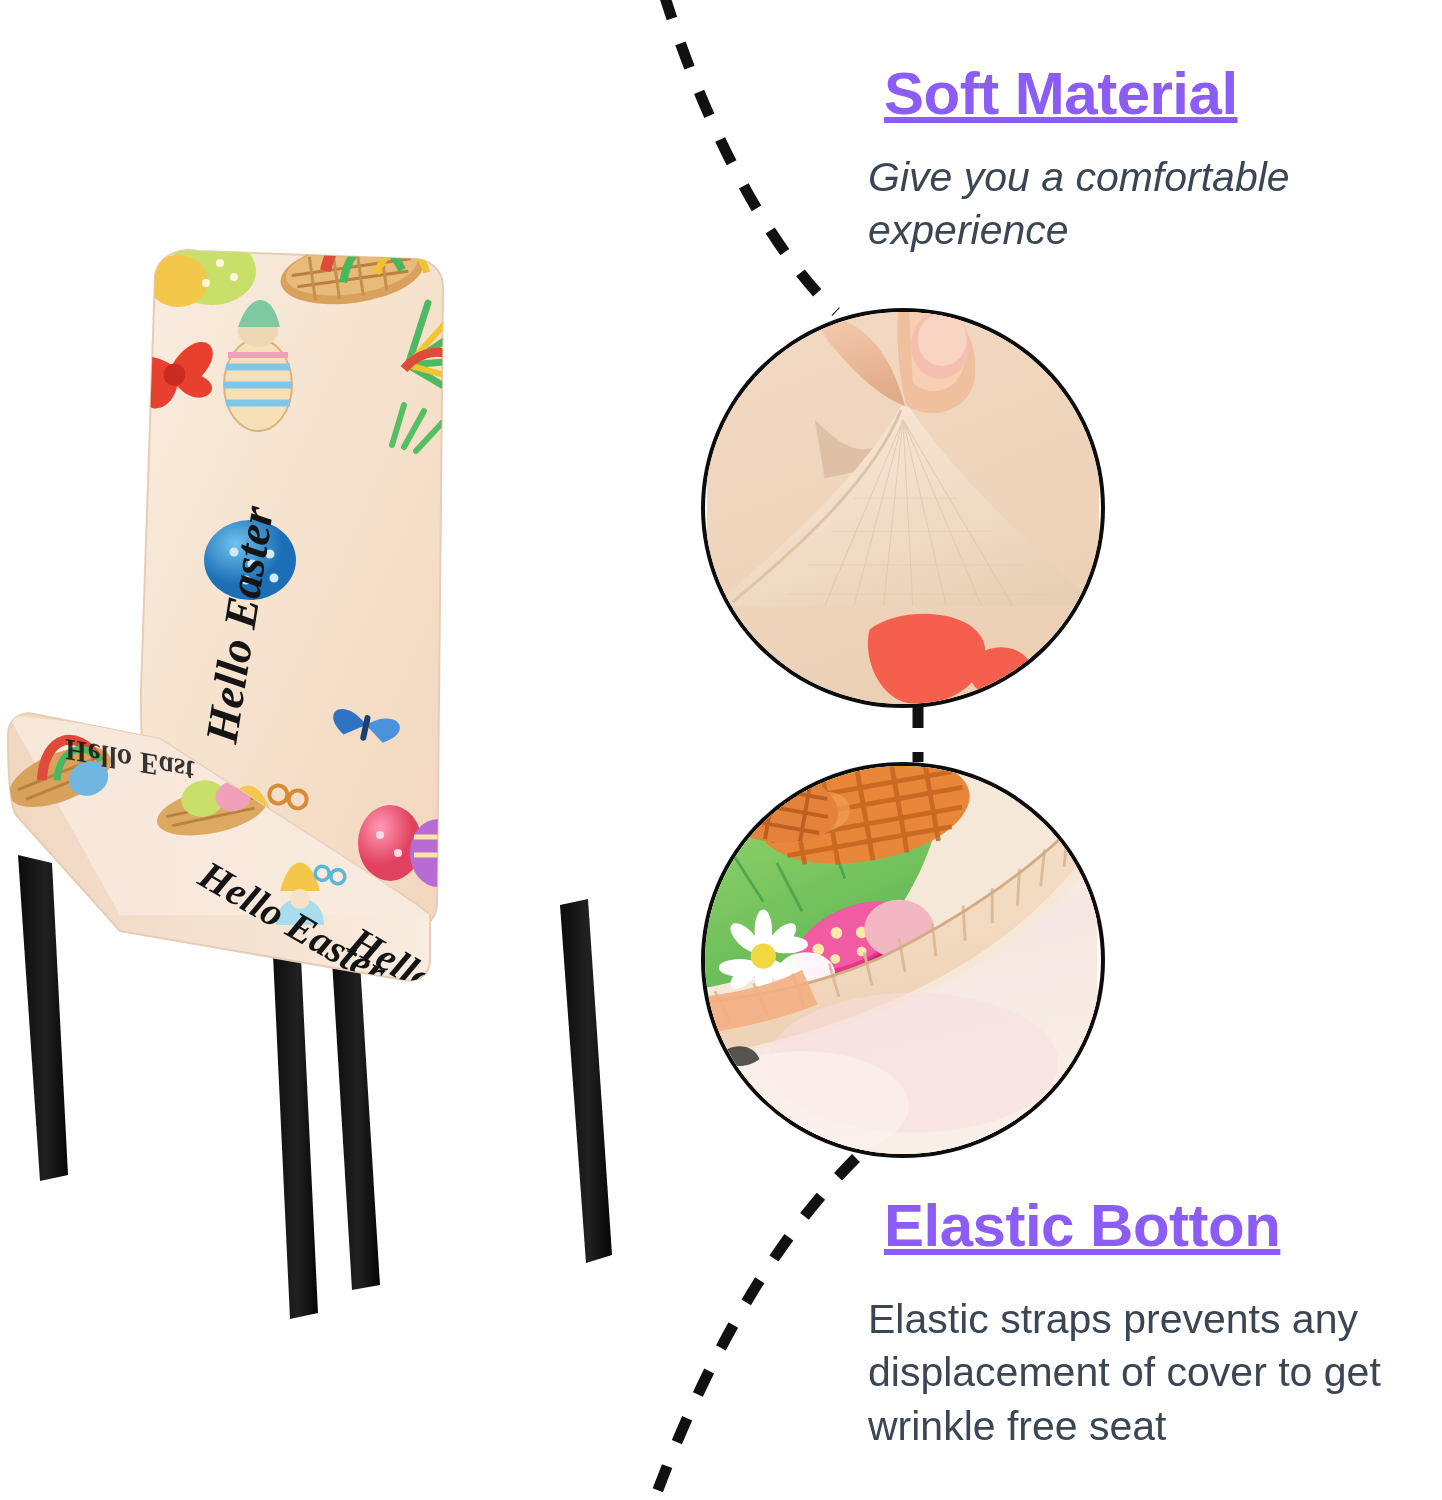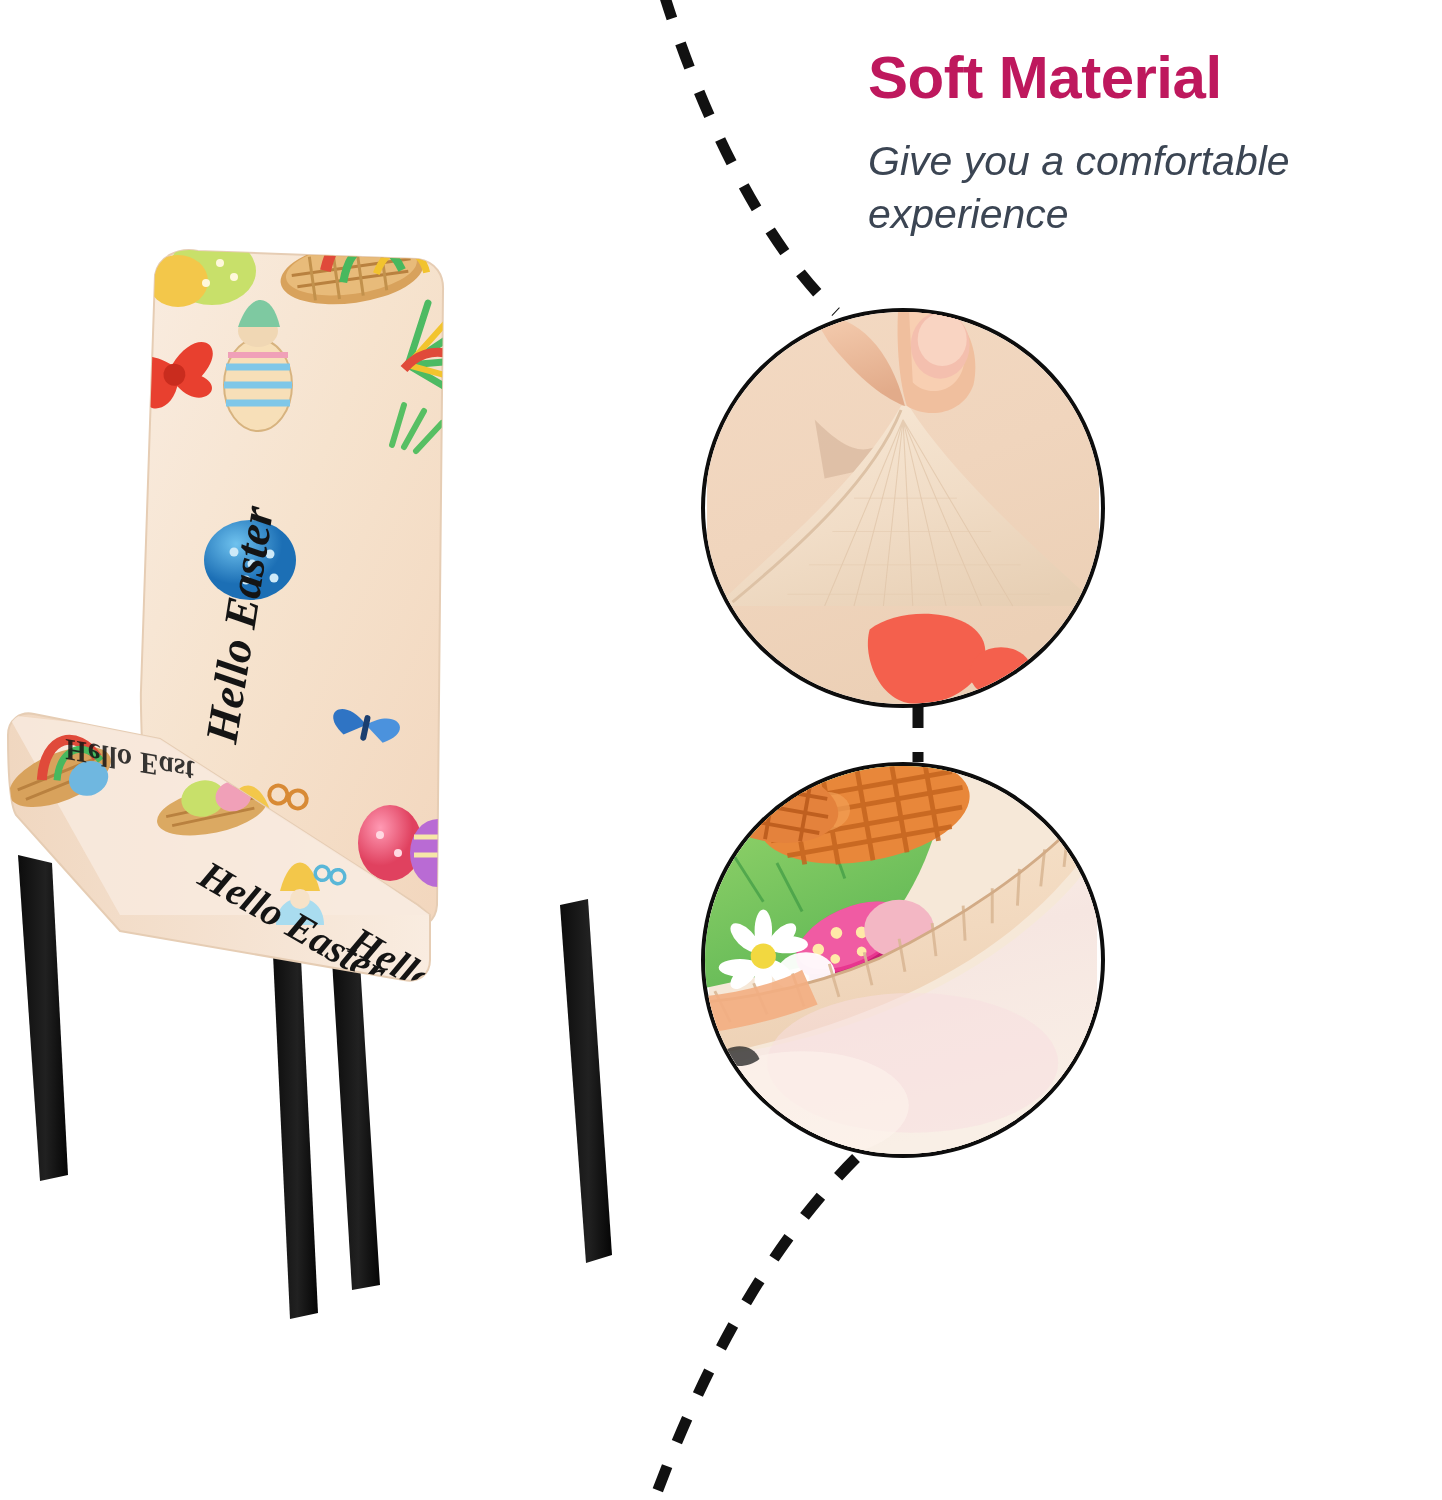--- a/index.html
+++ b/index.html
@@ -2,22 +2,22 @@
 <html><head>
 <meta charset="utf-8">
 <style>
   html,body{margin:0;padding:0;background:#ffffff;}
   body{width:1442px;height:1500px;position:relative;overflow:hidden;
        font-family:"Liberation Sans","DejaVu Sans",sans-serif;}
   .stage{position:absolute;inset:0;width:1442px;height:1500px;background:#fff;}
 
   
   .txtblock{position:absolute;left:868px;}
-  .heading{font-size:60px;font-weight:700;color:#be185d;letter-spacing:-0.5px;
-           line-height:1.05;margin:0;white-space:nowrap;}
+  .heading{font-size:60px;font-weight:700;color:#8b5cf6;letter-spacing:-0.5px;
+           line-height:1.05;margin:16px;white-space:nowrap;text-decoration:underline;}
   .subline{font-size:41px;font-weight:400;color:#3b4553;line-height:1.30;margin:0;}
   #block-top{top:46px;}
   #block-top .subline{margin-top:26px;max-width:512px;font-style:italic;}
   #block-bot{top:1178px;}
   #block-bot .subline{margin-top:36px;max-width:572px;}
 
   
   .curve{position:absolute;left:0;top:0;width:1442px;height:1500px;pointer-events:none;}
 
   
@@ -412,14 +412,18 @@
 
       <path d="M-10 238 C 30 234, 70 224, 96 210 L 112 246 C 70 262, 26 272, -10 276 Z" fill="#f3ae82" opacity="0.9"></path>
     </svg>
   </div>
 
   <div class="txtblock" id="block-top">
     <h1 class="heading">Soft Material</h1>
     <p class="subline">Give you a comfortable experience</p>
   </div>
 
+  <div class="txtblock" id="block-bot">
+    <h1 class="heading">Elastic Botton</h1>
+    <p class="subline">Elastic straps prevents any displacement of cover to get wrinkle free seat</p>
+  </div>
 
 </div>
 
 </body></html>

